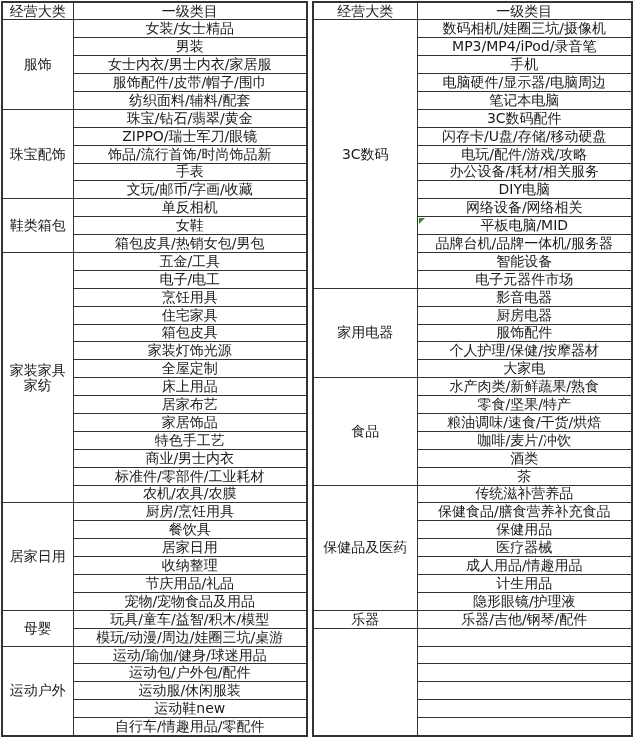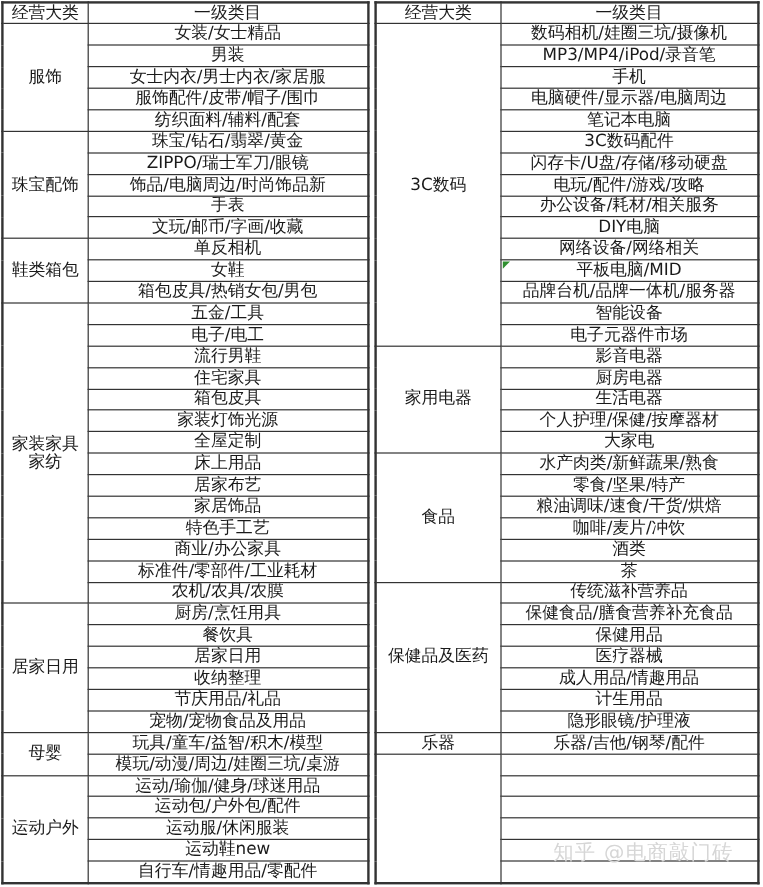--- a/index.html
+++ b/index.html
@@ -87,21 +87,21 @@
           <td class="item"><span>纺织面料/辅料/配套</span></td>
         </tr>
         <tr>
           <td class="cat" rowspan="5">珠宝配饰</td>
           <td class="item"><span>珠宝/钻石/翡翠/黄金</span></td>
         </tr>
         <tr>
           <td class="item"><span>ZIPPO/瑞士军刀/眼镜</span></td>
         </tr>
         <tr>
-          <td class="item"><span>饰品/电脑周边/时尚饰品新</span></td>
+          <td class="item"><span>饰品/流行首饰/时尚饰品新</span></td>
         </tr>
         <tr>
           <td class="item"><span>手表</span></td>
         </tr>
         <tr>
           <td class="item"><span>文玩/邮币/字画/收藏</span></td>
         </tr>
         <tr>
           <td class="cat" rowspan="3">鞋类箱包</td>
           <td class="item"><span>单反相机</span></td>
@@ -114,21 +114,21 @@
         </tr>
         <tr>
           <td class="cat" rowspan="14">家装家具
 家纺</td>
           <td class="item"><span>五金/工具</span></td>
         </tr>
         <tr>
           <td class="item"><span>电子/电工</span></td>
         </tr>
         <tr>
-          <td class="item"><span>流行男鞋</span></td>
+          <td class="item"><span>烹饪用具</span></td>
         </tr>
         <tr>
           <td class="item"><span>住宅家具</span></td>
         </tr>
         <tr>
           <td class="item"><span>箱包皮具</span></td>
         </tr>
         <tr>
           <td class="item"><span>家装灯饰光源</span></td>
         </tr>
@@ -141,21 +141,21 @@
         <tr>
           <td class="item"><span>居家布艺</span></td>
         </tr>
         <tr>
           <td class="item"><span>家居饰品</span></td>
         </tr>
         <tr>
           <td class="item"><span>特色手工艺</span></td>
         </tr>
         <tr>
-          <td class="item"><span>商业/办公家具</span></td>
+          <td class="item"><span>商业/男士内衣</span></td>
         </tr>
         <tr>
           <td class="item"><span>标准件/零部件/工业耗材</span></td>
         </tr>
         <tr>
           <td class="item"><span>农机/农具/农膜</span></td>
         </tr>
         <tr>
           <td class="cat" rowspan="6">居家日用</td>
           <td class="item"><span>厨房/烹饪用具</span></td>
@@ -257,21 +257,21 @@
           <td class="item"><span>电子元器件市场</span></td>
         </tr>
         <tr>
           <td class="cat" rowspan="5">家用电器</td>
           <td class="item"><span>影音电器</span></td>
         </tr>
         <tr>
           <td class="item"><span>厨房电器</span></td>
         </tr>
         <tr>
-          <td class="item"><span>生活电器</span></td>
+          <td class="item"><span>服饰配件</span></td>
         </tr>
         <tr>
           <td class="item"><span>个人护理/保健/按摩器材</span></td>
         </tr>
         <tr>
           <td class="item"><span>大家电</span></td>
         </tr>
         <tr>
           <td class="cat" rowspan="6">食品</td>
           <td class="item"><span>水产肉类/新鲜蔬果/熟食</span></td>
@@ -331,14 +331,13 @@
           <td class="item"><span></span></td>
         </tr>
         <tr>
           <td class="item"><span></span></td>
         </tr>
         <tr>
           <td class="item"><span></span></td>
         </tr>
       </tbody>
   </table>
-  <div class="watermark">知乎 @电商敲门砖</div>
 </div>
 
 </body></html>

